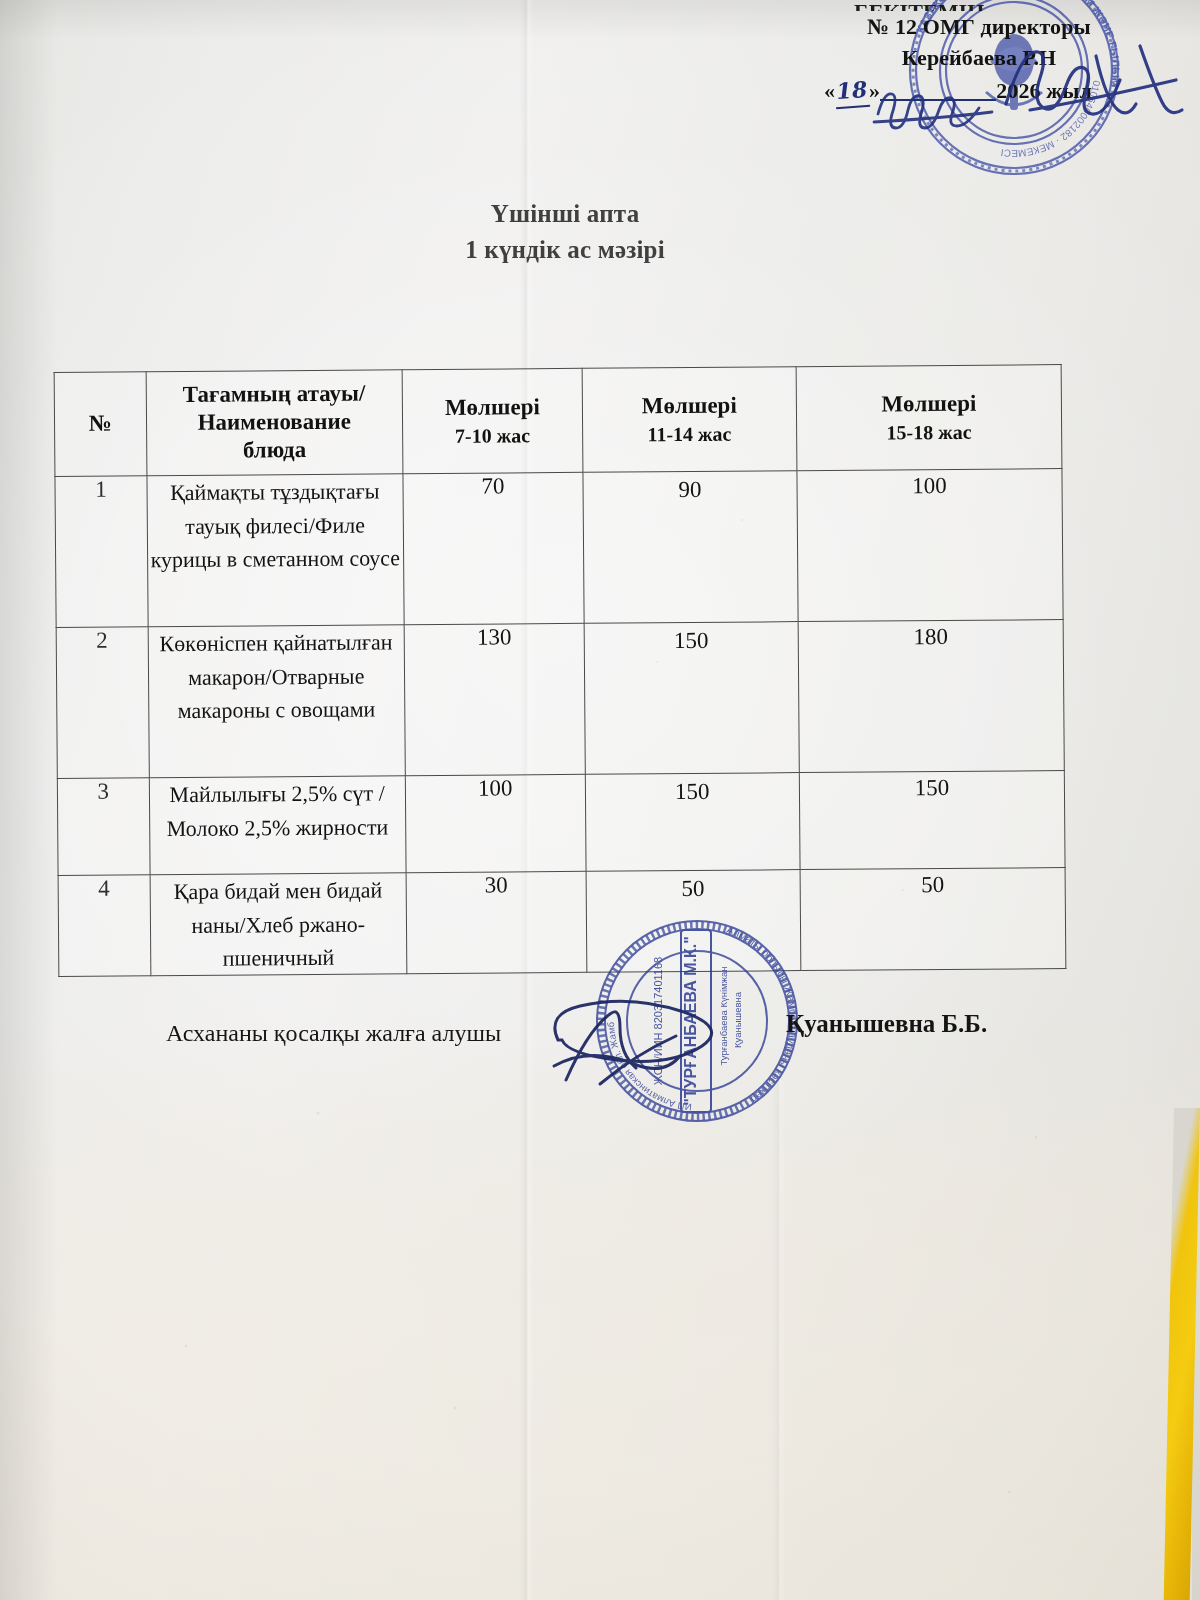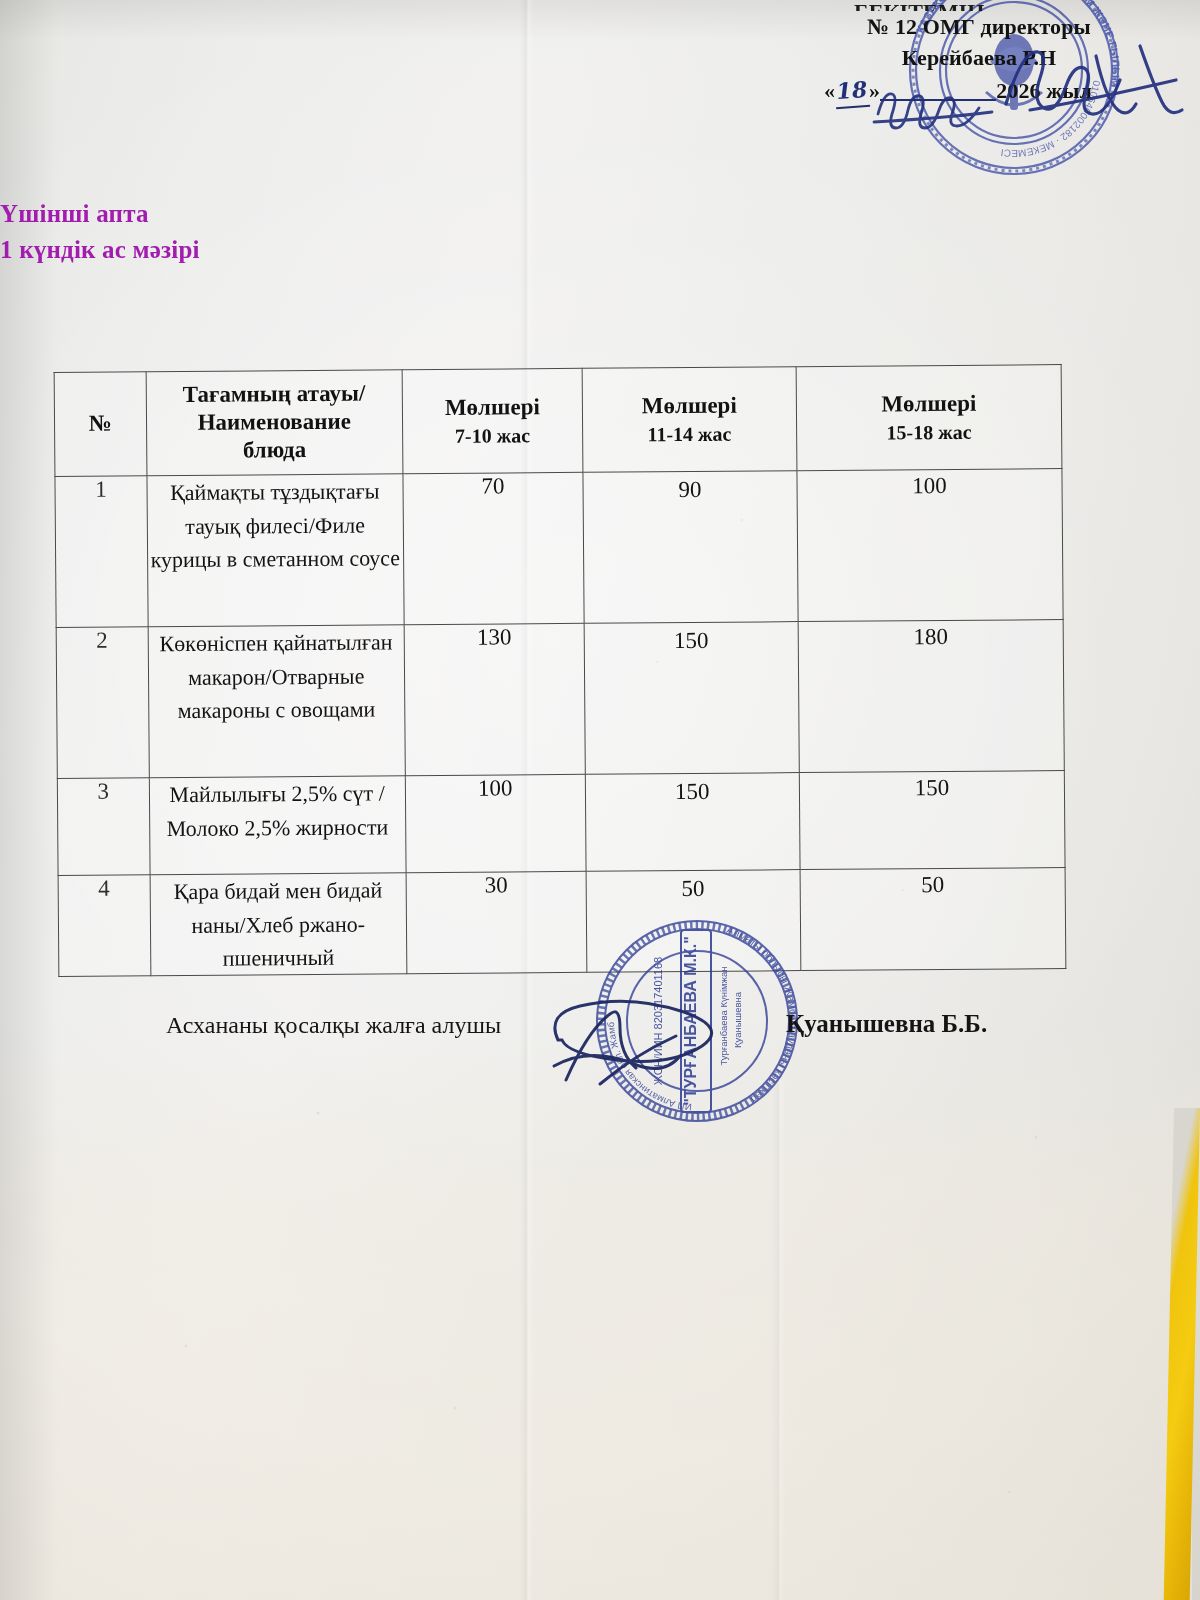--- a/index.html
+++ b/index.html
@@ -150,26 +150,26 @@
     position: relative;
     vertical-align: -3px;
   }
 
   
   .title-block {
     position: absolute;
     left: 0;
     top: 196px;
     width: 1130px;
-    text-align: left;
+    text-align: center;
     font-weight: bold;
     font-size: 25px;
     line-height: 1.44;
     letter-spacing: .2px;
-    color: #a21caf;
+    color: #404040;
     z-index: 4;
   }
   .title-block .t { display: block; }
 
   
   .table-wrap {
     position: absolute;
     left: 56px;
     top: 368px;
     width: 1008px;
@@ -240,21 +240,21 @@
     left: 0;
     top: 1012px;
     width: 1160px;
     z-index: 5;
     font-size: 24px;
     color: #151515;
   }
   .footer .role {
     position: absolute;
     left: 166px;
-    top: 0;
+    top: 8px;
     white-space: nowrap;
     font-weight: normal;
   }
   .footer .person {
     position: absolute;
     left: 786px;
     top: -2px;
     white-space: nowrap;
     font-weight: bold;
     font-size: 25px;

